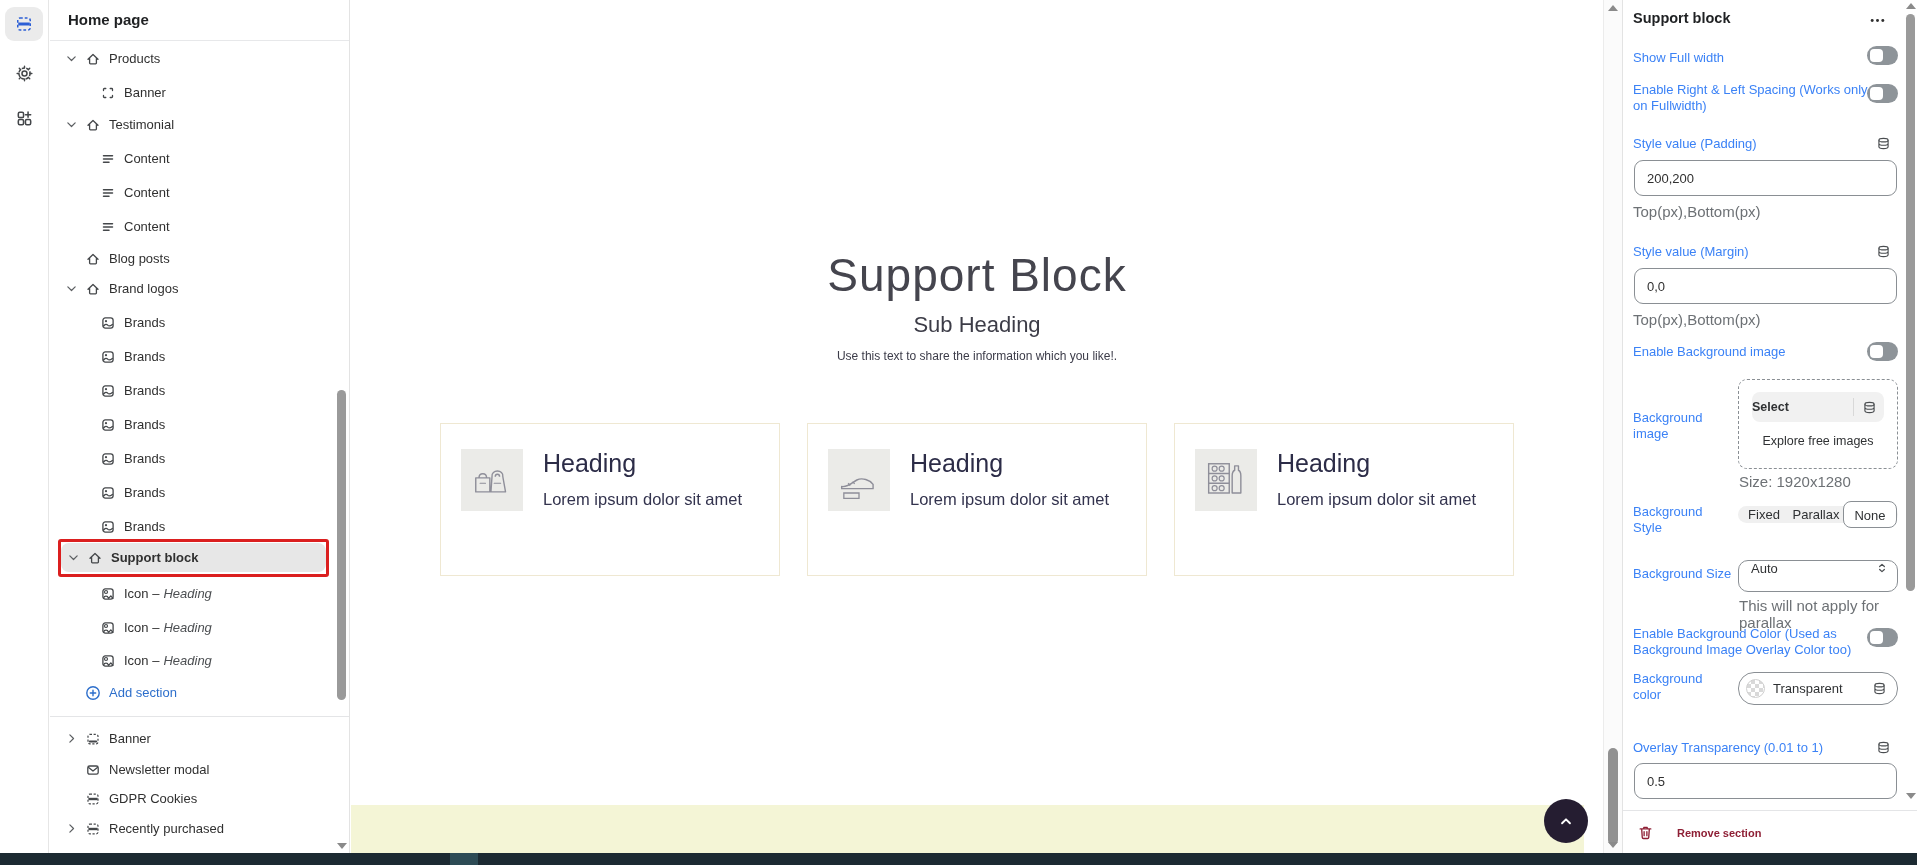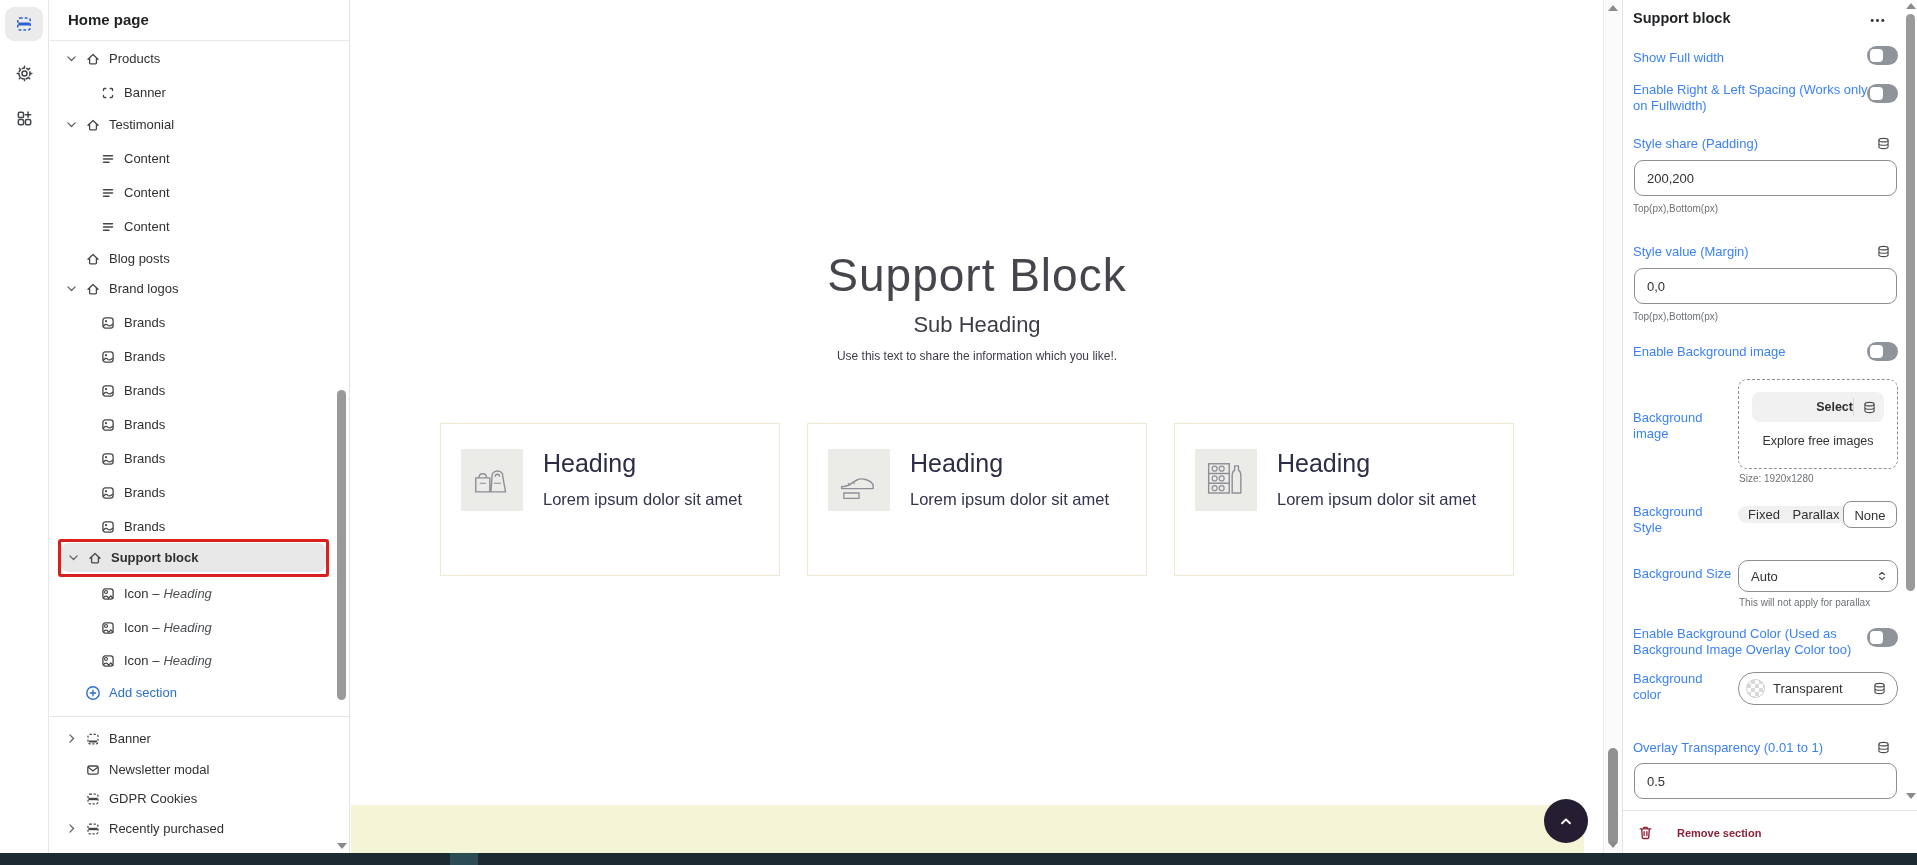--- a/index.html
+++ b/index.html
@@ -48,35 +48,35 @@
   .pv-strip { position:absolute; left:0; right:19px; top:805px; height:48px; background:#f4f5d6; }
   .scrolltop { position:absolute; left:1193px; top:799px; width:44px; height:44px; border-radius:50%; background:#251d31; display:flex; align-items:center; justify-content:center; color:#fff; z-index:2; }
   .pv-scrollbar { position:absolute; right:0; top:0; width:19px; height:853px; background:#fbfbfb; border-left:1px solid #ececec; }
   .pv-thumb { position:absolute; left:4px; top:748px; width:10px; height:97px; background:#919191; border-radius:5px; }
 
   
   .rpanel { position:absolute; left:1622px; top:0; width:295px; height:853px; background:#fff; border-left:1px solid #e3e3e3; font-size:13px; }
   .rp-title { position:absolute; left:10px; top:10px; font-size:14.5px; font-weight:bold; color:#1f2123; }
   .rp-dots { position:absolute; left:246px; top:12px; color:#303030; }
   .rp-label { position:absolute; left:10px; color:#3b82f6; line-height:16px; }
-  .rp-helper { position:absolute; left:10px; color:#6d7175; font-size:10px; }
+  .rp-helper { position:absolute; left:10px; color:#6d7175; font-size:15px; }
   .toggle { position:absolute; left:244px; width:31px; height:19px; border-radius:10px; background:#8e9499; }
   .toggle .knob { position:absolute; left:3px; top:3px; width:13px; height:13px; border-radius:4px; background:#fff; }
   .rp-input { position:absolute; left:11px; width:263px; height:36px; border:1px solid #8a8f94; border-radius:9px; padding:0 12px; font-size:13px; color:#303030; font-family:"Liberation Sans", sans-serif; background:#fff; }
   .db-icon { position:absolute; left:253px; color:#4a4d50; }
   .dashed-box { position:absolute; left:115px; top:379px; width:160px; height:90px; border:1px dashed #8a8f94; border-radius:9px; }
   .select-btn { position:absolute; left:13px; top:12px; width:132px; height:30px; background:#f1f1f1; border-radius:8px; display:flex; align-items:center; }
-  .select-btn .txt { flex:1; text-align:right; font-weight:bold; font-size:12.5px; color:#2f3133; }
+  .select-btn .txt { flex:1; text-align:left; font-weight:bold; font-size:12.5px; color:#2f3133; }
   .select-btn .sep { width:1px; height:18px; background:#d8d8d8; }
   .select-btn .dbpart { width:30px; display:flex; justify-content:center; color:#4a4d50; }
   .explore { position:absolute; left:0; top:54px; width:100%; text-align:center; font-size:12.5px; color:#2f3133; }
   .segmented { position:absolute; left:115px; top:506px; width:160px; height:17px; background:#f0f0f0; border-radius:9px; display:flex; align-items:center; }
   .seg-opt { flex:1; text-align:center; font-size:13px; color:#2f3133; height:27px; line-height:27px; }
   .seg-opt.on { background:#fff; border:1px solid #8a8f94; border-radius:8px; margin:1px; }
-  .sizesel { position:absolute; left:115px; top:560px; width:160px; height:32px; border:1px solid #8a8f94; border-radius:10px; display:flex; align-items:center; padding:0 8px 0 12px; }
+  .sizesel { position:absolute; left:115px; top:560px; width:160px; height:32px; border:1px solid #8a8f94; border-radius:10px; display:flex; align-items:flex-start; padding:0 8px 0 12px; }
   .sizesel .val { flex:1; color:#2f3133; }
   .colorbtn { position:absolute; left:115px; top:672px; width:160px; height:33px; border:1px solid #8a8f94; border-radius:16px; display:flex; align-items:center; padding:0 10px 0 7px; }
   .swatch { width:19px; height:19px; border-radius:50%; border:1px solid #cfcfcf; margin-right:8px; flex-shrink:0;
     background-image:linear-gradient(45deg,#d9d9d9 25%,transparent 25%,transparent 75%,#d9d9d9 75%),linear-gradient(45deg,#d9d9d9 25%,#fff 25%,#fff 75%,#d9d9d9 75%);
     background-size:8px 8px; background-position:0 0,4px 4px; }
   .colorbtn .val { flex:1; color:#2f3133; }
   .rp-divider { position:absolute; left:0; top:810px; width:100%; height:1px; background:#e4e5e7; }
   .remove-row { position:absolute; left:14px; top:824px; display:flex; align-items:center; color:#8e1f35; }
   .remove-row .lbl { margin-left:23px; font-weight:bold; font-size:11px; }
   .rp-scrollbar { position:absolute; right:0; top:0; width:12px; height:808px; }
@@ -508,21 +508,21 @@
   <div class="rp-label" style="top:50px; width:220px">Show Full width</div>
   <div class="toggle" style="top:46px">
       <div class="knob"></div>
     </div>
 
   <div class="rp-label" style="top:82px; width:242px">Enable Right &amp; Left Spacing (Works only on Fullwidth)</div>
   <div class="toggle" style="top:84px">
       <div class="knob"></div>
     </div>
 
-  <div class="rp-label" style="top:136px">Style share (Padding)</div>
+  <div class="rp-label" style="top:136px">Style value (Padding)</div>
   <div class="db-icon" style="top:136px">
       <svg width="15" height="15" viewBox="0 0 16 16">
         <use href="#db"></use>
       </svg>
     </div>
   <input class="rp-input" style="top: 160px;" value="200,200">
   <div class="rp-helper" style="top:203px">Top(px),Bottom(px)</div>
 
   <div class="rp-label" style="top:244px">Style value (Margin)</div>
   <div class="db-icon" style="top:244px">

